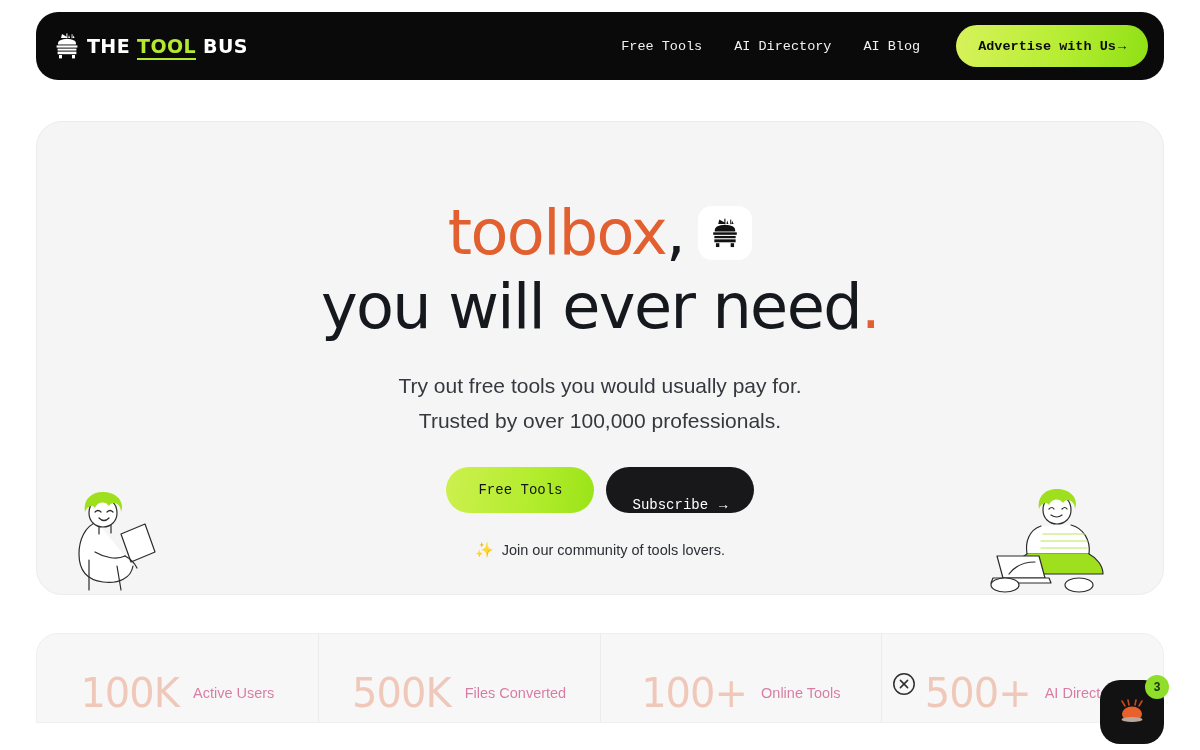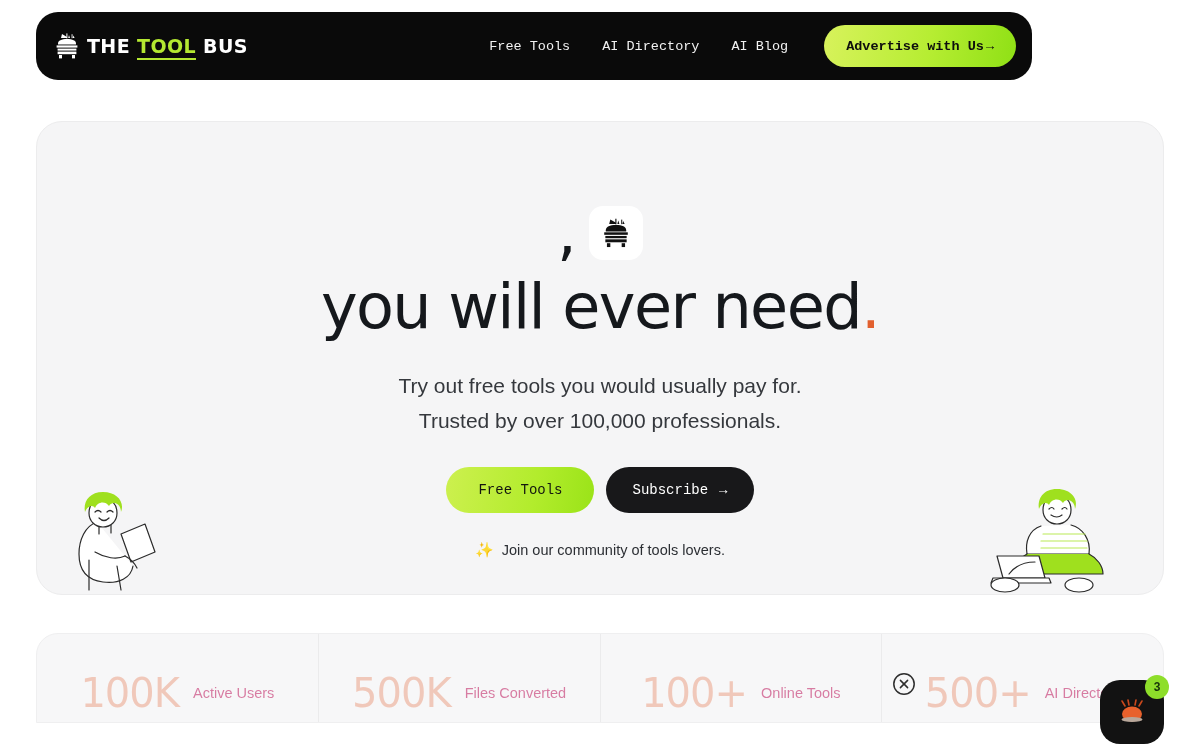--- a/index.html
+++ b/index.html
@@ -7,21 +7,21 @@
     width: 1200px; height: 750px;
     background: #ffffff;
     font-family: "Liberation Sans", sans-serif;
     overflow: hidden;
   }
   .page { position: relative; width: 1200px; height: 750px; background: #ffffff; }
 
   
   .header {
     position: absolute; left: 36px; top: 12px;
-    width: 996px; height: 68px;
+    width: 1128px; height: 68px;
     background: #0a0a0a;
     border-radius: 22px;
     display: flex; align-items: center;
     z-index: 20;
   }
   .brand { display: flex; align-items: center; gap: 7px; margin-left: 18px; }
   .bus-glyph { width: 26px; height: 30px; display: block; }
   .brand-text {
     font-family: "DejaVu Sans", sans-serif;
     font-weight: bold; font-size: 19px; letter-spacing: .4px;
@@ -109,21 +109,21 @@
     height: 46px; padding: 0 32px; border: none; cursor: pointer;
     border-radius: 24px;
     background: linear-gradient(100deg, #cdf04f 0%, #b2ec2c 60%, #9ae318 100%);
     color: #14170f;
     font-family: "Liberation Mono", monospace; font-size: 14px;
   }
   .btn-sub {
     height: 46px; padding: 0 26px; border: none; cursor: pointer;
     border-radius: 24px; background: #18181a; color: #ffffff;
     font-family: "Liberation Mono", monospace; font-size: 14px;
-    display: inline-flex; align-items: center; gap: 11px;
+    display: inline-flex; align-items: flex-end; gap: 11px;
   }
 
   .community {
     margin-top: 28px;
     font-size: 14.5px; color: #2b2e33;
     display: flex; align-items: center; justify-content: center; gap: 8px;
   }
   .spark { font-size: 15px; }
 
   .illus { position: absolute; bottom: 0; }
@@ -210,20 +210,21 @@
         <span>→</span>
       </button>
     </div>
   </div>
 
   <div class="hero">
     <div class="hero-inner">
 
       <div class="headline">
         <div class="hl-row">
+          <span class="hl-accent">toolbox</span>
           <span>,</span>
           <span class="badge-icon">
             <svg viewBox="0 0 26 30">
               <g fill="#111111">
                 <path d="M8 3 L13 6 L13 7 L7 7 Z"></path>
                 <rect x="12.4" y="2.4" width="1" height="5"></rect>
                 <path d="M15 4 L16 7 L14.2 7 Z"></path>
                 <rect x="17.6" y="3.2" width=".9" height="4"></rect>
                 <path d="M19.4 4.4 L20.6 7 L18.6 7 Z"></path>
                 <path d="M4 12.6 C4 9.6 7.5 8 13 8 C18.5 8 22 9.6 22 12.6 L22 13.6 L4 13.6 Z"></path>

